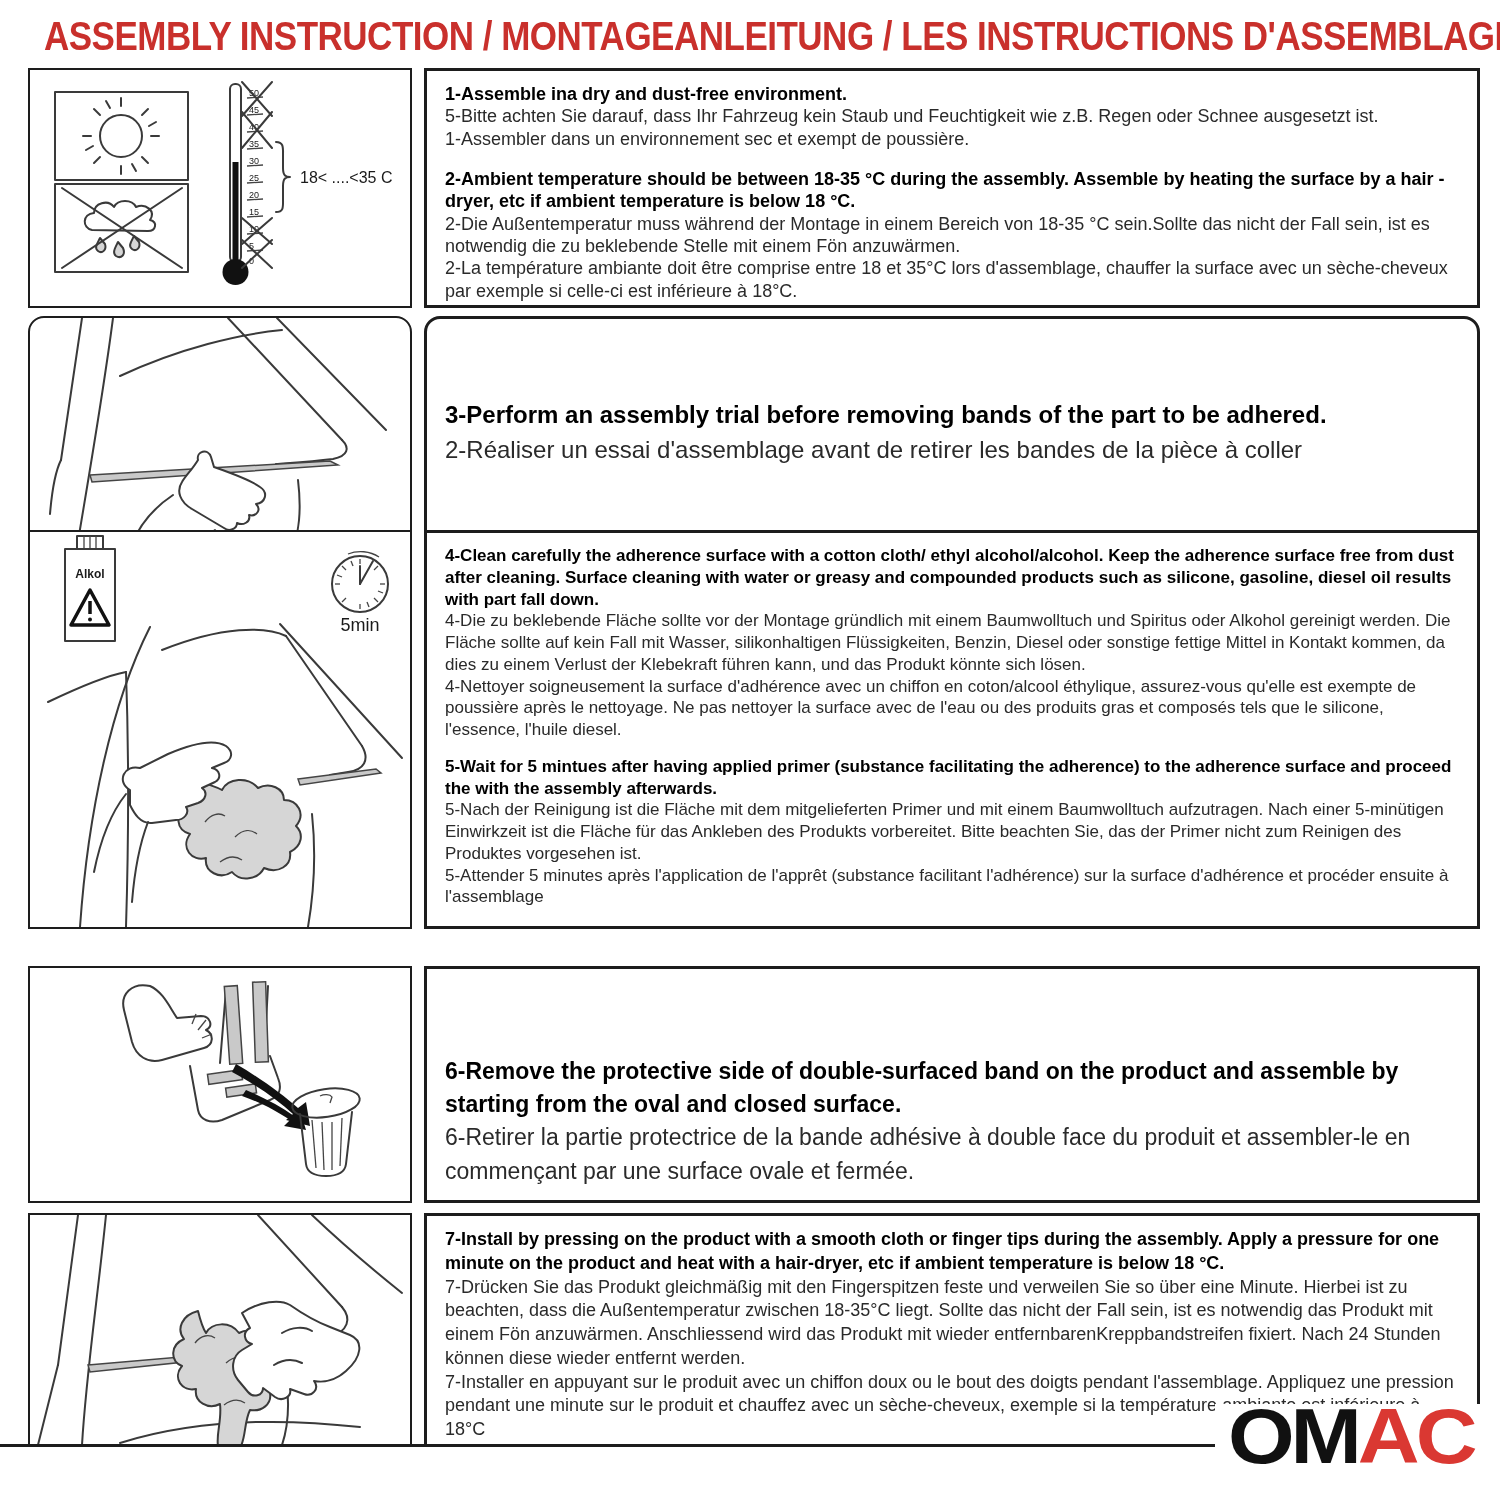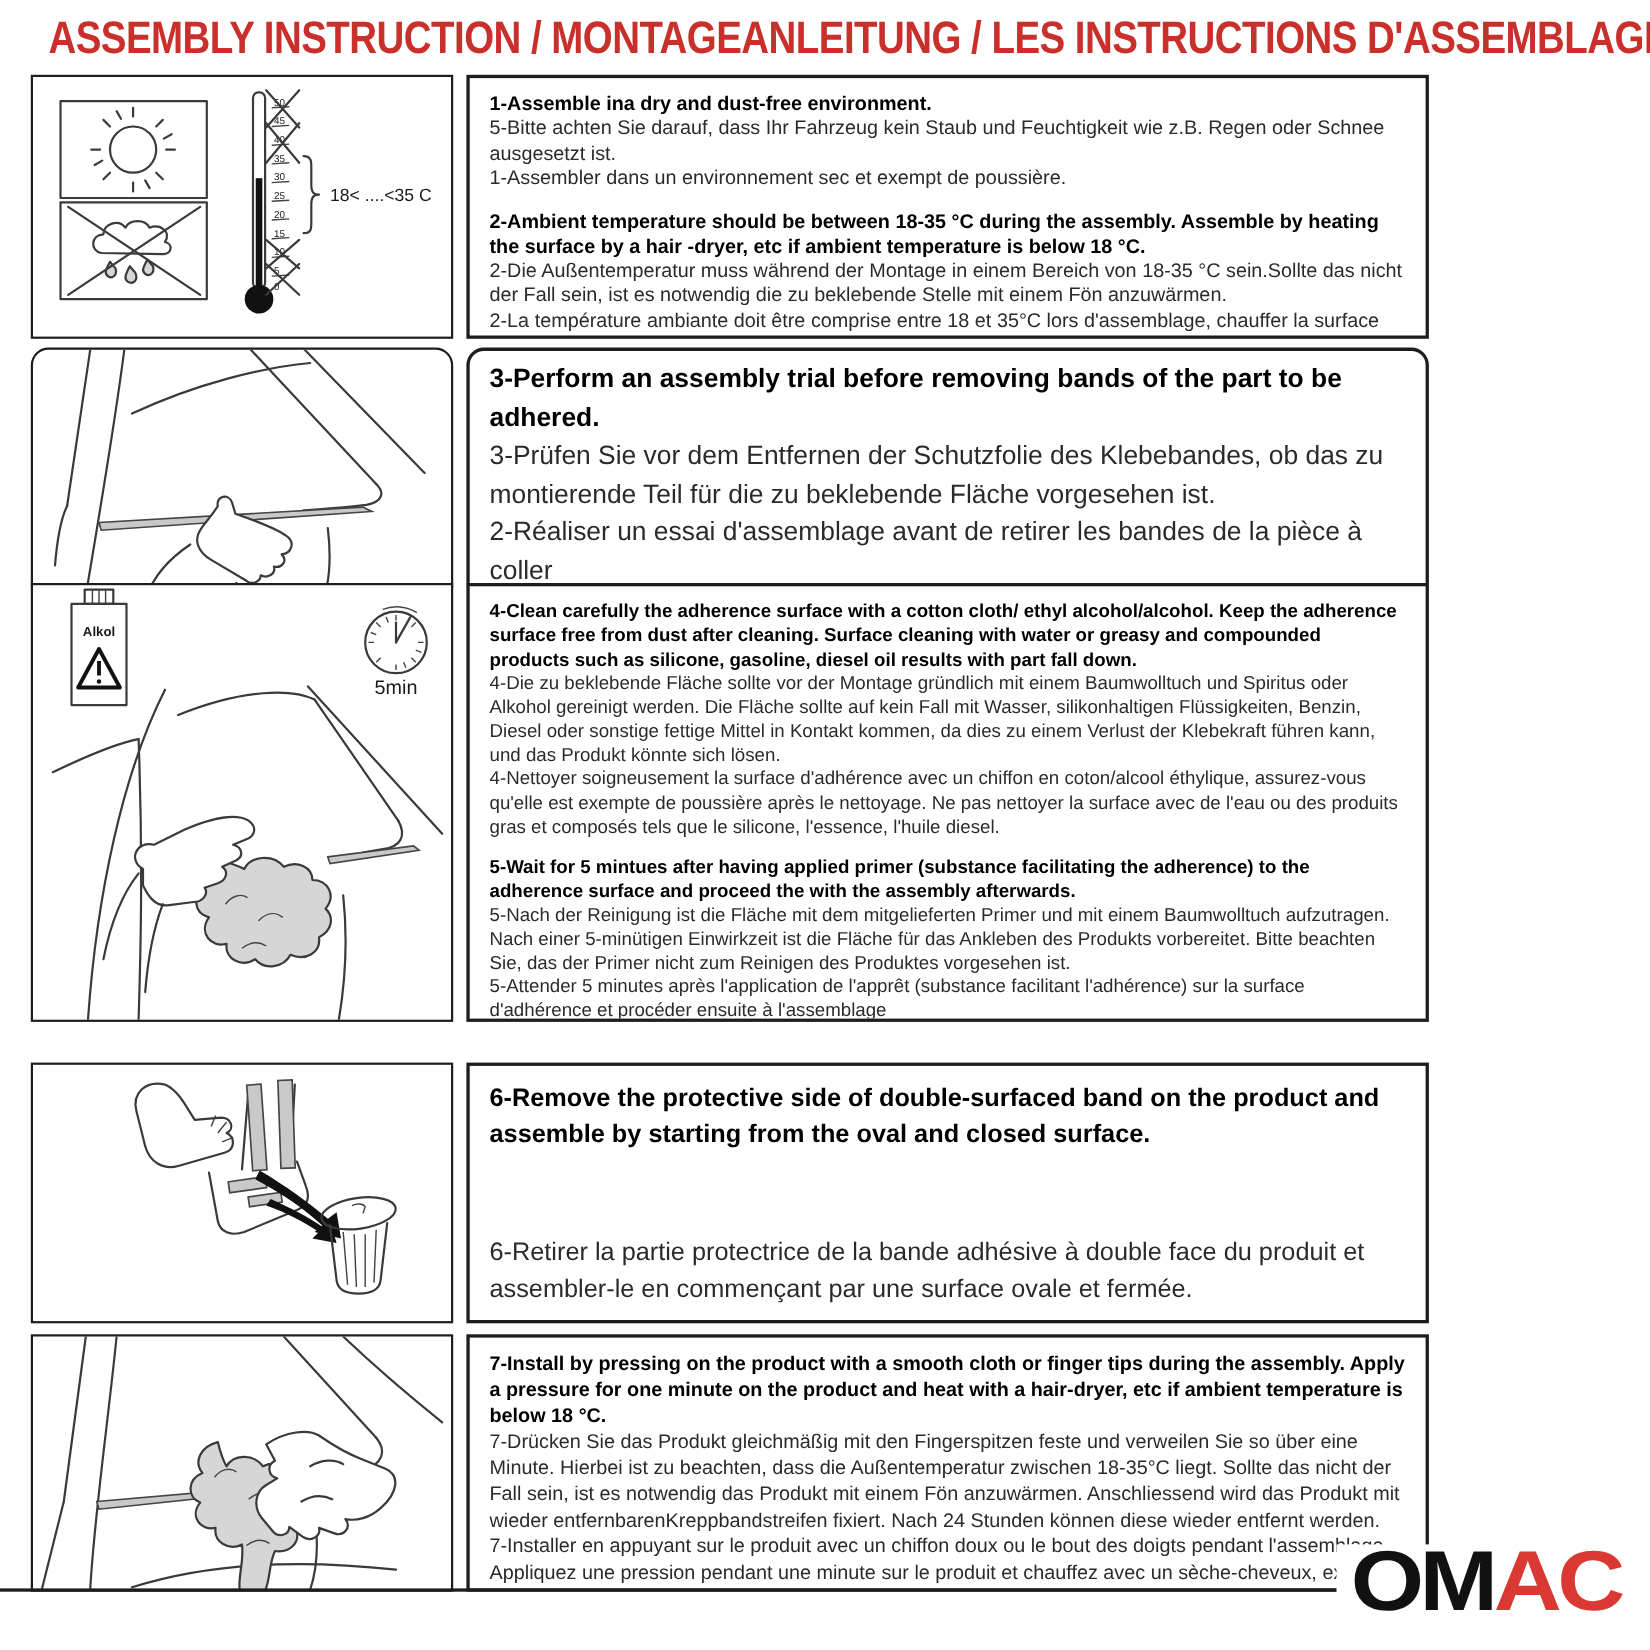--- a/index.html
+++ b/index.html
@@ -9,34 +9,34 @@
     overflow:hidden;
   }
   .page-title {
     position:absolute; left:44px; top:12px; width:1446px;
     font-size:35px; font-weight:bold; color:#c9302c;
     letter-spacing:-0.5px; white-space:nowrap;
     transform:scale(1,1.18); transform-origin:left top;
   }
   .box { position:absolute; background:#fff; box-sizing:border-box; }
   .ill  { left:28px;  width:384px;  border:2px solid #1d1d1d; }
-  .txt  { left:424px; width:875px; border:3px solid #1d1d1d; padding:12px 18px; overflow:hidden; }
+  .txt  { left:424px; width:1056px; border:3px solid #1d1d1d; padding:12px 18px; overflow:hidden; }
   .r1 { top:68px;   height:240px; }
   .r2 { top:316px;  height:233px;border-radius:16px; }
   .r3 { top:530px;  height:399px; }
   .r4 { top:966px;  height:237px; }
   .r5 { top:1213px; height:234px; }
   .txt p { margin:0; color:#2a2a2a; }
   .txt p.b { font-weight:bold; color:#000; }
   .txt p.gap { margin-top:18px; }
   .t1 { font-size:18px;   line-height:1.24; }
   .t2 { font-size:24px;   line-height:1.45; display:flex; flex-direction:column; justify-content:center; }
   .t3 { font-size:17px;   line-height:1.28; }
   .t3 p.gap { margin-top:15px; }
-  .t4 { font-size:23px;   line-height:1.45; display:flex; flex-direction:column; justify-content:space-between; }
+  .t4 { font-size:23px;   line-height:1.45; display:flex; flex-direction:column; justify-content:flex-end; }
   .t5 { font-size:18px;   line-height:1.32; }
   .ill svg { display:block; width:100%; height:100%; }
   .footer-rule { position:absolute; left:0; top:1444px; width:1218px; height:3px; background:#1d1d1d; }
   .logo-patch { position:absolute; left:1215px; top:1404px; width:285px; height:96px; background:#fff; }
   .omac-logo {
     position:absolute; left:1228px; top:1400px; width:270px; height:84px;
     font-size:84px; line-height:80px; font-weight:bold; letter-spacing:-4px;
     transform:scale(1.02,0.92); transform-origin:left top; white-space:nowrap;
   }
   .omac-logo .lb { color:#111111; }
@@ -155,21 +155,20 @@
       <polygon class="grey" points="60,157 300,143 308,147 62,164"></polygon>
       <g>
         <path class="hand" d="M168,142 c-2,-9 10,-12 13,-3 l3,10 c20,7 38,14 46,20 c9,6 5,16 -4,17 c6,6 0,13 -7,11 c2,7 -6,11 -12,8 c0,6 -8,9 -13,5 l-32,-19 c-12,-7 -16,-18 -10,-27 c4,-7 10,-12 16,-22 z"></path>
         <path class="sk" d="M143,177 C122,191 110,206 102,226"></path>
         <path class="sk" d="M185,212 C172,222 160,228 150,229"></path>
       </g>
     </svg>
   </div>
   <div class="box txt t2 r2">
     <p class="b">3-Perform an assembly trial before removing bands of the part to be adhered.</p>
-    <p>3-Prüfen Sie vor dem Entfernen der Schutzfolie des Klebebandes, ob das zu montierende Teil für die zu beklebende Fläche vorgesehen ist.</p>
     <p>2-Réaliser un essai d'assemblage avant de retirer les bandes de la pièce à coller</p>
   </div>
 
   <div class="box ill r3">
     <svg viewBox="0 0 380 395">
       <g>
         <rect x="47" y="4" width="26" height="13" fill="#eee" class="sk" stroke-width="1.5"></rect>
         <line x1="54" y1="4" x2="54" y2="17" class="sk-thin"></line>
         <line x1="60" y1="4" x2="60" y2="17" class="sk-thin"></line>
         <line x1="66" y1="4" x2="66" y2="17" class="sk-thin"></line>

